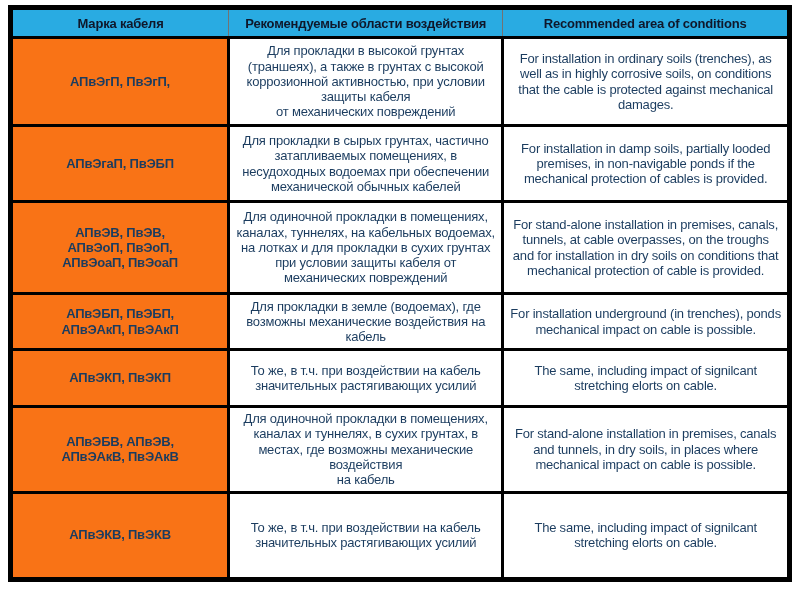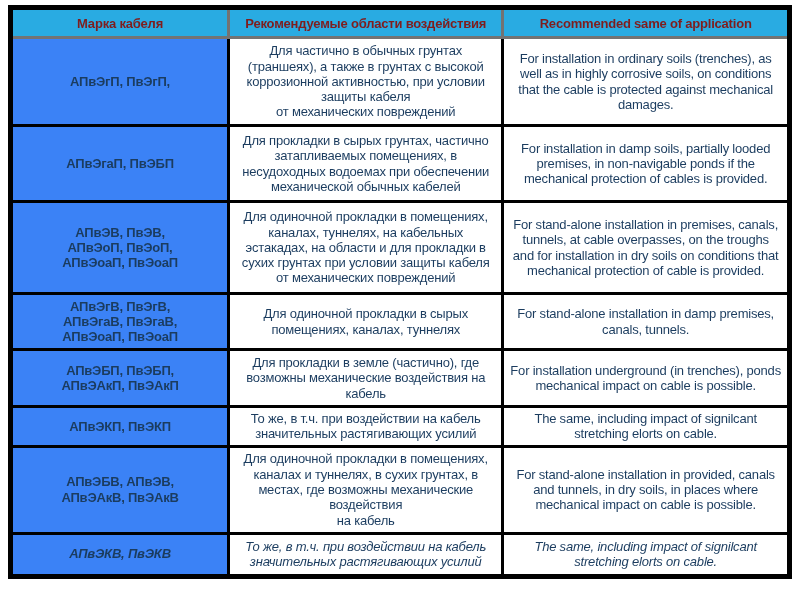--- a/index.html
+++ b/index.html
@@ -16,43 +16,43 @@
     table-layout: fixed;
     width: 784px;
     border: 5px solid #000000;
   }
   col.c-mark { width: 28%; }
   col.c-ru   { width: 35.2%; }
   col.c-en   { width: 36.8%; }
 
   th {
     background: #29ABE2;
-    color: #7f1d1d;
+    color: #0f172a;
     font-size: 13px;
     font-weight: bold;
     height: 30px;
-    border: 3px solid #737373;
+    border: 1px solid #737373;
     text-align: center;
     vertical-align: middle;
     padding: 2px 4px;
     letter-spacing: -0.2px;
   }
   td {
     border: 3px solid #000000;
     color: #1B3C5F;
     font-size: 13px;
     text-align: center;
     vertical-align: middle;
     padding: 3px 6px;
     line-height: 1.18;
     letter-spacing: -0.2px;
     white-space: pre-line;
   }
   td.mark {
-    background: #3b82f6;
+    background: #f97316;
     font-weight: bold;
   }
   td.ru, td.en { background: #ffffff; }
 
   tbody tr:nth-child(1) { height: 88px; }
   tbody tr:nth-child(2) { height: 76px; }
   tbody tr:nth-child(3) { height: 92px; }
   tbody tr:nth-child(4) { height: 56px; }
   tbody tr:nth-child(5) { height: 57px; }
   tbody tr:nth-child(6) { height: 25px; }
@@ -65,72 +65,65 @@
 <table class="cable-table">
   <colgroup>
     <col class="c-mark">
     <col class="c-ru">
     <col class="c-en">
   </colgroup>
   <thead>
     <tr>
       <th>Марка кабеля</th>
       <th>Рекомендуемые области воздействия</th>
-      <th>Recommended same of application</th>
+      <th>Recommended area of conditions</th>
     </tr>
   </thead>
   <tbody>
   <tr>
     <td class="mark">АПвЭгП, ПвЭгП,</td>
-    <td class="ru">Для частично в обычных грунтах (траншеях), а также в грунтах с высокой коррозионной активностью, при условии защиты кабеля
+    <td class="ru">Для прокладки в высокой грунтах (траншеях), а также в грунтах с высокой коррозионной активностью, при условии защиты кабеля
 от механических повреждений</td>
     <td class="en">For installation in ordinary soils (trenches), as well as in highly corrosive soils, on conditions that the cable is protected against mechanical damages.</td>
   </tr>
 
   <tr>
     <td class="mark">АПвЭгаП, ПвЭБП</td>
     <td class="ru">Для прокладки в сырых грунтах, частично затапливаемых помещениях, в несудоходных водоемах при обеспечении механической обычных кабелей</td>
     <td class="en">For installation in damp soils, partially looded premises, in non-navigable ponds if the mechanical protection of cables is provided.</td>
   </tr>
 
   <tr>
     <td class="mark">АПвЭВ, ПвЭВ,
 АПвЭоП, ПвЭоП,
 АПвЭоаП, ПвЭоаП</td>
-    <td class="ru">Для одиночной прокладки в помещениях, каналах, туннелях, на кабельных эстакадах, на области и для прокладки в сухих грунтах при условии защиты кабеля от механических повреждений</td>
+    <td class="ru">Для одиночной прокладки в помещениях, каналах, туннелях, на кабельных водоемах, на лотках и для прокладки в сухих грунтах при условии защиты кабеля от механических повреждений</td>
     <td class="en">For stand-alone installation in premises, canals, tunnels, at cable overpasses, on the troughs and for installation in dry soils on conditions that mechanical protection of cable is provided.</td>
   </tr>
 
-  <tr>
-    <td class="mark">АПвЭгВ, ПвЭгВ,
-АПвЭгаВ, ПвЭгаВ,
-АПвЭоаП, ПвЭоаП</td>
-    <td class="ru">Для одиночной прокладки в сырых помещениях, каналах, туннелях</td>
-    <td class="en">For stand-alone installation in damp premises, canals, tunnels.</td>
-  </tr>
 
   <tr>
     <td class="mark">АПвЭБП, ПвЭБП,
 АПвЭАкП, ПвЭАкП</td>
-    <td class="ru">Для прокладки в земле (частично), где возможны механические воздействия на кабель</td>
+    <td class="ru">Для прокладки в земле (водоемах), где возможны механические воздействия на кабель</td>
     <td class="en">For installation underground (in trenches), ponds mechanical impact on cable is possible.</td>
   </tr>
 
   <tr>
     <td class="mark">АПвЭКП, ПвЭКП</td>
     <td class="ru">То же, в т.ч. при воздействии на кабель значительных растягивающих усилий</td>
     <td class="en">The same, including impact of signilcant stretching elorts on cable.</td>
   </tr>
 
   <tr>
     <td class="mark">АПвЭБВ, АПвЭВ,
 АПвЭАкВ, ПвЭАкВ</td>
     <td class="ru">Для одиночной прокладки в помещениях, каналах и туннелях, в сухих грунтах, в местах, где возможны механические воздействия
 на кабель</td>
-    <td class="en">For stand-alone installation in provided, canals and tunnels, in dry soils, in places where mechanical impact on cable is possible.</td>
+    <td class="en">For stand-alone installation in premises, canals and tunnels, in dry soils, in places where mechanical impact on cable is possible.</td>
   </tr>
 
   <tr>
     <td class="mark">АПвЭКВ, ПвЭКВ</td>
     <td class="ru">То же, в т.ч. при воздействии на кабель значительных растягивающих усилий</td>
     <td class="en">The same, including impact of signilcant stretching elorts on cable.</td>
   </tr>
 </tbody>
 </table>
 

